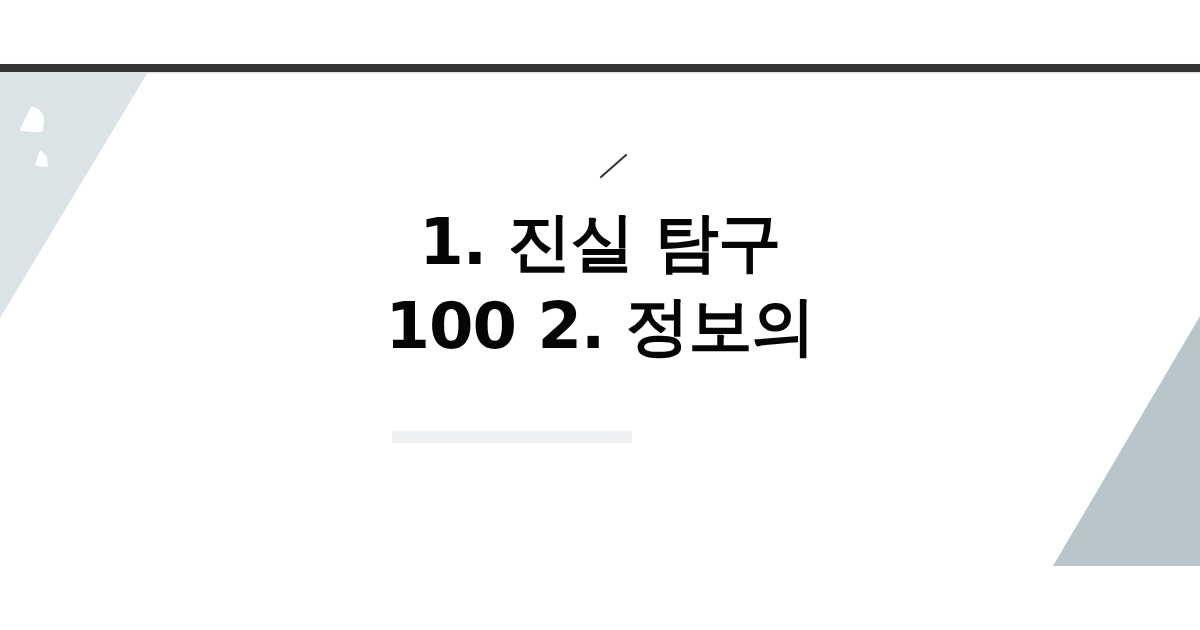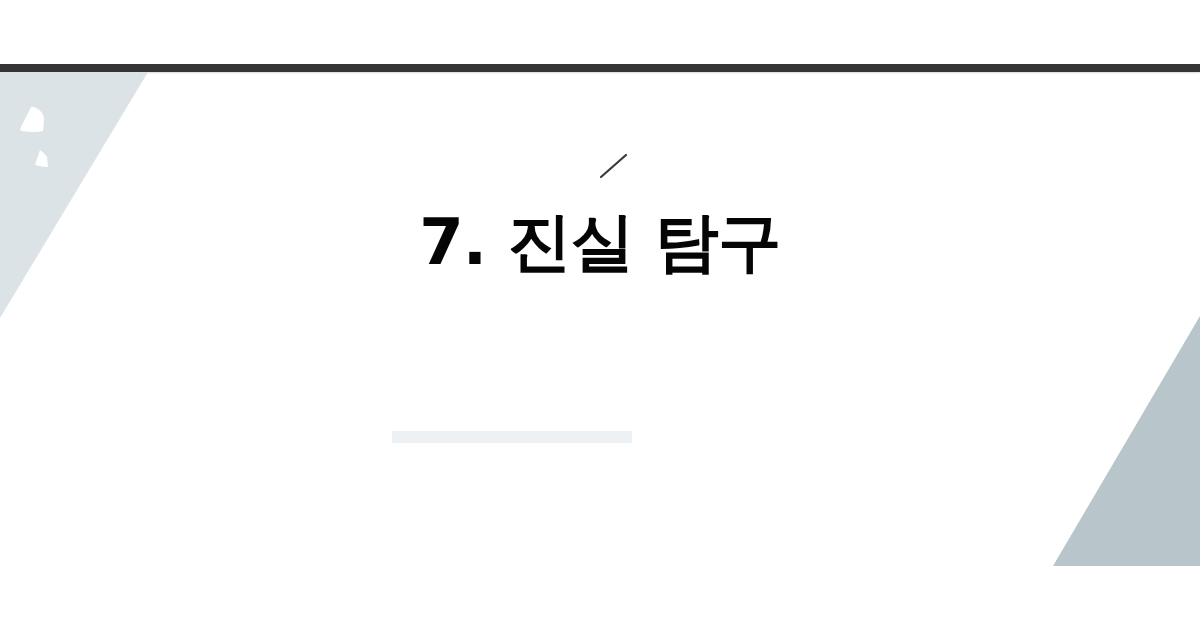--- a/index.html
+++ b/index.html
@@ -69,14 +69,15 @@
   <path d="M40,150 Q43,152 47,157 L48,167 Q42,167 35,165 Z" fill="#ffffff"></path>
 
   <polygon points="1200,316 1200,566 1053,566" fill="#b8c5ca"></polygon>
 
   <line x1="601" y1="177" x2="626" y2="155" stroke="#3a3a3a" stroke-width="2.2" stroke-linecap="round"></line>
 </svg>
 
 <div class="highlight-bar"></div>
 
 <div class="headline">
-  <span class="headline-line">7. 진실 탐구</span>
+  <span class="headline-line">1. 진실 탐구</span>
+  <span class="headline-line">100 2. 정보의</span>
 </div>
 
 </body></html>

